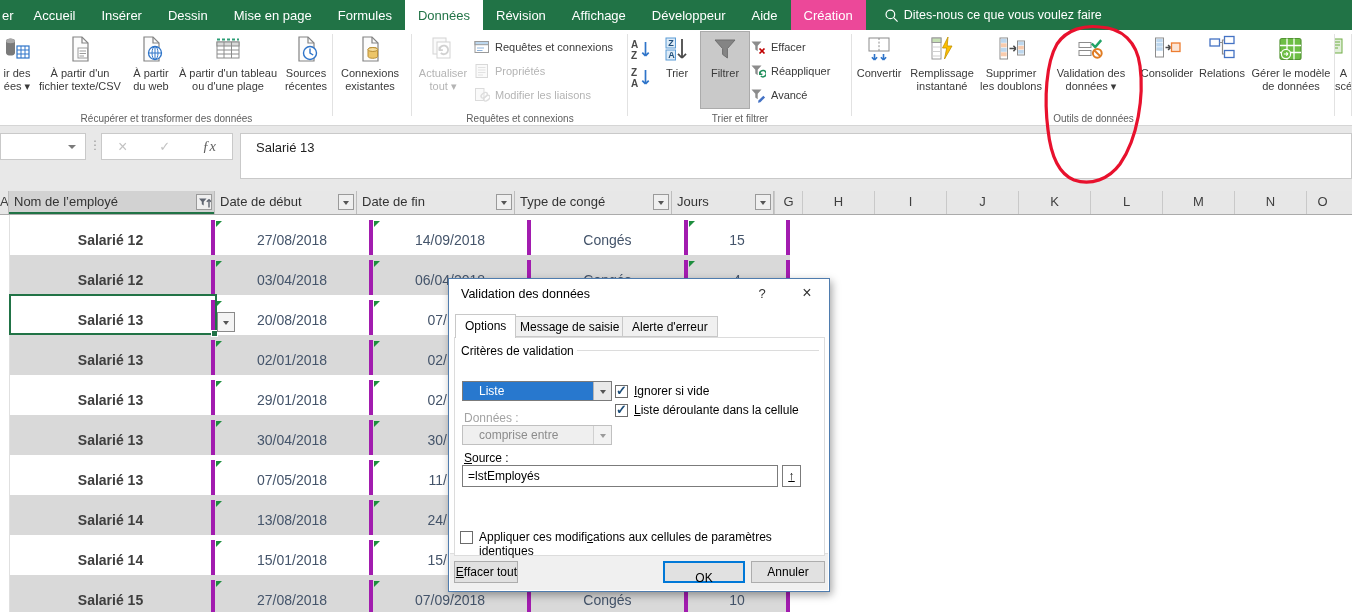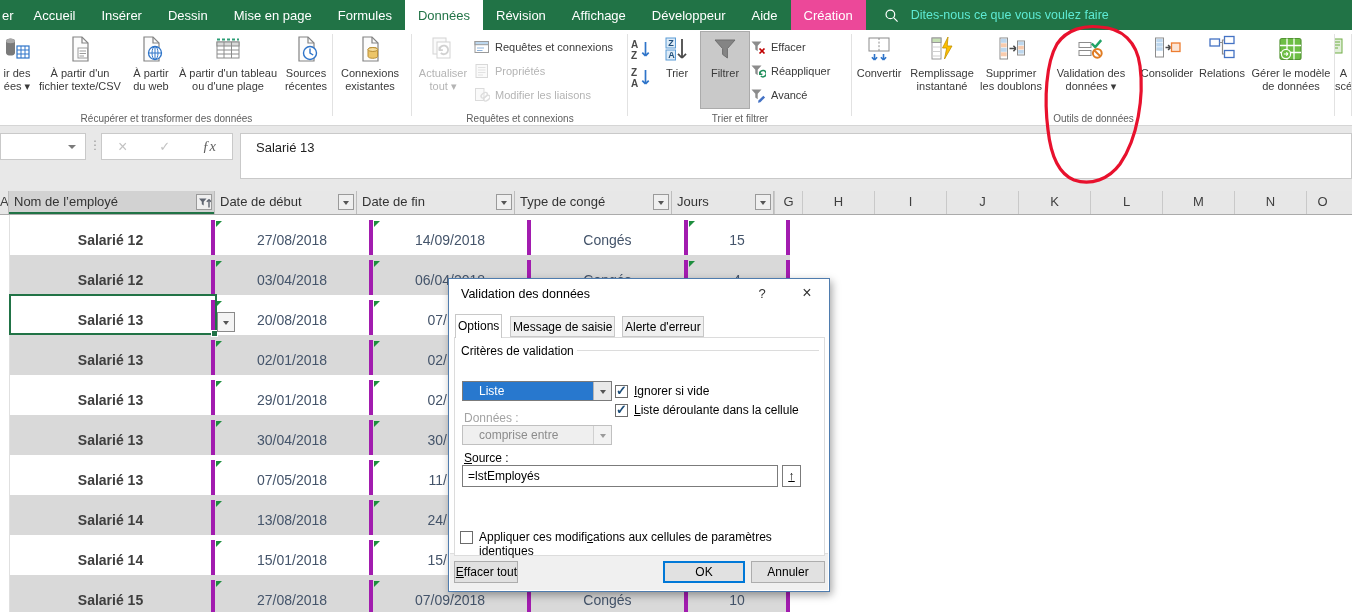--- a/index.html
+++ b/index.html
@@ -5,21 +5,21 @@
   html,body{margin:0;padding:0;background:#fff;}
   #root{position:relative;width:1352px;height:612px;overflow:hidden;background:#fff;
         font-family:"Liberation Sans",sans-serif;cursor:default;}
   
   #tabbar{position:absolute;left:0;top:0;width:1352px;height:30px;background:#217346;
           display:flex;align-items:stretch;color:#fff;font-size:13px;}
   .tab{display:flex;align-items:center;padding:0 13px;white-space:nowrap;}
   .tab.cut{padding:0 7px 0 2px;}
   .tab.active{background:#fff;color:#217346;}
   .tab.ctx{background:#ec4899;}
-  .searchbox{display:flex;align-items:center;gap:12px;margin-left:18px;font-size:12.5px;color:#5eead4;}
+  .searchbox{display:flex;align-items:center;gap:5px;margin-left:18px;font-size:12.5px;color:#ffffff;}
   
   #ribbon{position:absolute;left:0;top:30px;width:1352px;height:96px;background:#fff;
           border-bottom:1px solid #D5D5D5;box-sizing:border-box;font-size:11px;color:#3A3A3A;}
   .rgroup{position:absolute;top:0;height:95px;}
   .rgsep{position:absolute;top:4px;bottom:9px;width:1px;background:#E2E2E2;right:0;}
   .rglabel{position:absolute;bottom:1px;left:0;right:0;text-align:center;font-size:10px;
            color:#5E5E5E;white-space:nowrap;overflow:hidden;}
   .ritems{display:flex;align-items:flex-start;height:80px;padding-top:1px;}
   .bigbtn{display:flex;flex-direction:column;align-items:center;height:78px;font-size:11px;
           line-height:13px;text-align:center;padding-top:2px;box-sizing:border-box;overflow:hidden;}
@@ -86,21 +86,21 @@
            border:1px solid #8A8A8A;box-sizing:border-box;display:flex;align-items:center;
            justify-content:center;z-index:4;}
   
   #dialog{position:absolute;left:448px;top:278px;width:382px;height:314px;background:#fff;
           border:1px solid #4F7CAE;box-shadow:2px 3px 8px rgba(0,0,0,.35);z-index:20;
           font-size:12px;color:#000;box-sizing:border-box;}
   .dtitle{position:absolute;left:12px;top:8px;font-size:12.5px;}
   .dhelp{position:absolute;left:303px;top:7px;width:20px;text-align:center;font-size:13px;color:#333;}
   .dclose{position:absolute;left:342px;top:2px;width:32px;height:24px;text-align:center;
           font-size:16px;color:#333;line-height:24px;}
-  .dtab{position:absolute;top:37px;height:21px;line-height:21px;padding:0 2px;background:#F0F0F0;
+  .dtab{position:absolute;top:37px;height:21px;line-height:21px;padding:0 9px;background:#F0F0F0;
         border:1px solid #C8C8C8;box-sizing:border-box;z-index:1;}
   .dtab.active{top:35px;height:24px;line-height:23px;background:#fff;border-bottom:none;z-index:3;}
   .dpanel{position:absolute;left:5px;top:58px;width:371px;height:219px;border:1px solid #DCDCDC;
           background:#fff;box-sizing:border-box;z-index:2;}
   .dgrouplbl{position:absolute;left:6px;top:6px;}
   .dgrule{position:absolute;left:122px;right:5px;top:12px;height:1px;background:#DCDCDC;}
   .dlbl-allow{position:absolute;left:9px;top:28px;margin-top:15px;}
   .dlbl-data{position:absolute;left:9px;top:73px;color:#A3A3A3;}
   .dlbl-source{position:absolute;left:9px;top:113px;}
   .combo{position:absolute;box-sizing:border-box;border:1px solid #7B7B7B;background:#fff;display:flex;}
@@ -125,21 +125,21 @@
         position:relative;flex:none;margin-top:1px;}
   .cbox.on::after{content:"✓";position:absolute;left:0;top:-3px;font-size:13px;font-weight:bold;color:#1E4E79;}
   .chk.ign{left:160px;top:46px;}
   .chk.lid{left:160px;top:65px;}
   .chk.apply{left:5px;top:192px;max-width:360px;}
   .dfoot{position:absolute;left:1px;right:1px;bottom:1px;height:36px;background:#F0F0F0;
          border-top:1px solid #DFDFDF;}
   .dbtn{position:absolute;top:7px;height:22px;box-sizing:border-box;border:1px solid #ADADAD;
         background:#E1E1E1;font-size:12px;text-align:center;padding-top:3px;}
   .dbtn.clear{left:4px;width:64px;text-align:right;}
-  .dbtn.ok{left:213px;width:82px;border:2px solid #0078D7;padding-top:2px;}
+  .dbtn.ok{left:213px;width:82px;border:2px solid #0078D7;padding-top:8px;}
   .dbtn.cancel{left:301px;width:74px;}
   
   #annotation{position:absolute;left:0;top:0;width:1352px;height:612px;z-index:30;pointer-events:none;}
   u{text-decoration:underline;}
 </style>
 </head>
 <body>
 
 <div id="root">
   <div id="tabbar">

